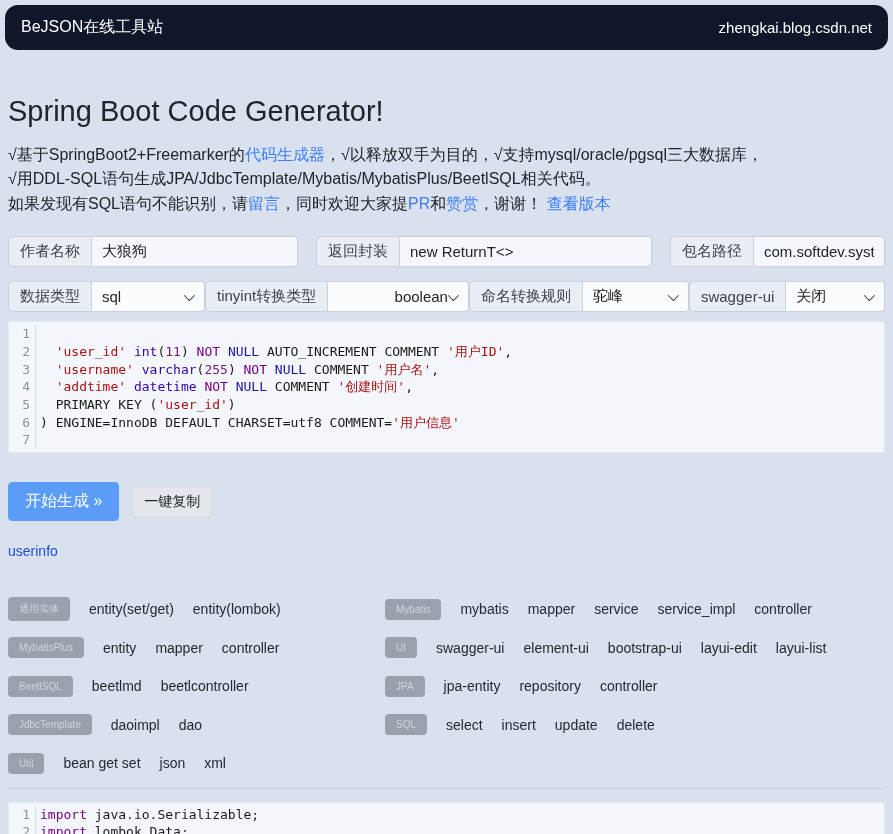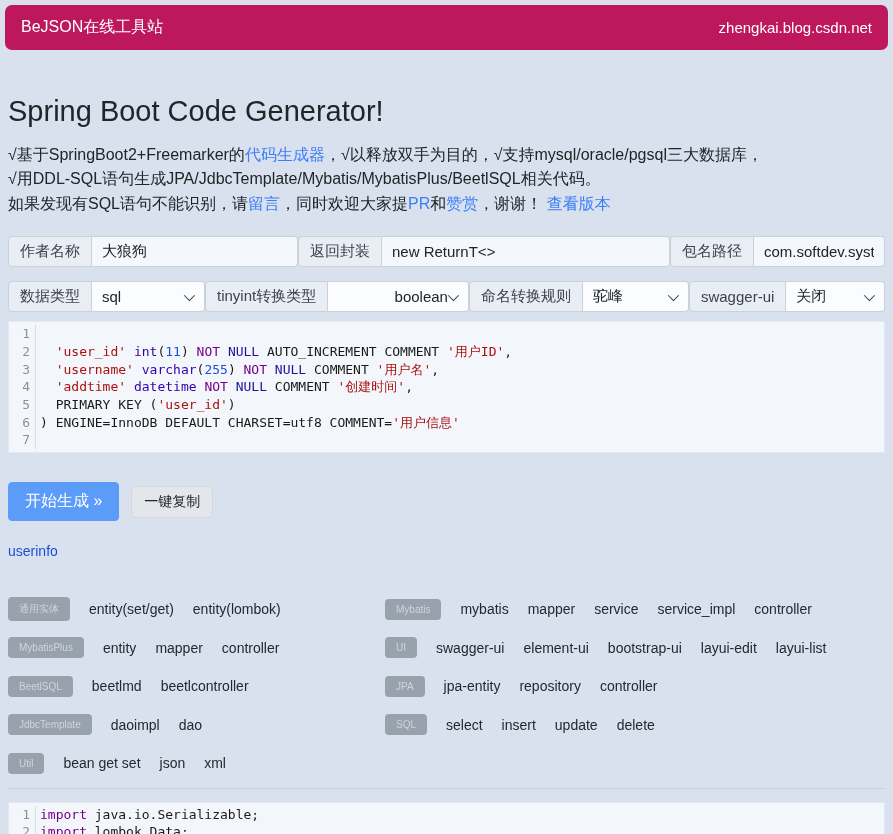--- a/index.html
+++ b/index.html
@@ -4,34 +4,34 @@
 <style>
   * { margin:0; padding:0; box-sizing:border-box; }
   html,body { width:893px; height:834px; overflow:hidden; }
   body {
     background:#d9e1ee;
     font-family:"Liberation Sans", sans-serif;
     color:#212529;
   }
   
   .navbar {
-    margin:5px 5px 0 5px; height:45px; border-radius:7px;
-    background:#be185d; color:#fff;
+    margin:5px 5px 0 5px; height:45px; border-radius:13px;
+    background:#0f172a; color:#fff;
     display:flex; align-items:center; justify-content:space-between;
     padding:0 16px; font-size:16px;
   }
   .navbar a { color:#fff; text-decoration:none; font-size:15px; }
   
   .main { padding:0 8px; }
   h1.title { margin:44px 0 14px 0; font-size:29px; font-weight:400; line-height:1.2; color:#212529; }
   .intro { font-size:16px; line-height:24.5px; color:#212529; }
   .intro a { color:#3d7ef7; text-decoration:none; }
   
   .form-row { display:flex; }
-  .row1 { margin-top:20px; gap:0; }
+  .row1 { margin-top:20px; gap:18px; }
   .row2 { margin-top:14px; }
   .igroup { display:flex; height:31px; }
   .addon {
     display:flex; align-items:center; padding:0 11px;
     background:#e9edf4; border:1px solid #c9d1dc; border-radius:4px 0 0 4px;
     font-size:15px; color:#3c434a; white-space:nowrap;
   }
   .tbox, .sel {
     flex:1; min-width:0; height:31px;
     border:1px solid #c9d1dc; border-left:none; border-radius:0 4px 4px 0;
@@ -54,21 +54,21 @@
     margin-top:9px; background:#f3f7fb; border:1px solid #e2e8f1;
     font-family:"DejaVu Sans Mono", monospace; font-size:13px;
     padding:3px 0;
   }
   .cm-line { display:flex; height:17.7px; line-height:17.7px; white-space:pre; }
   .cm-gutter {
     width:27px; flex:0 0 27px; text-align:right; padding-right:5px;
     color:#8a939c; border-right:1px solid #d7dde6;
   }
   .cm-code { padding-left:4px; color:#1a1a1a; }
-  .tok-kw { color:#770088; } .tok-typ { color:#3300aa; } .tok-num { color:#1d4ed8; }
+  .tok-kw { color:#770088; } .tok-typ { color:#3300aa; } .tok-num { color:#701a75; }
   .tok-str { color:#aa1111; } .tok-atom { color:#221199; } .tok-d { color:#1a1a1a; }
   .editor2 { margin-top:13px; }
   
   .actions { margin-top:29px; display:flex; align-items:center; gap:12px; }
   .btn-generate {
     background:#5a9cf8; color:#fff; border:1px solid #5a9cf8; border-radius:4px;
     font-size:16px; padding:8px 16px; cursor:pointer;
     font-family:"Liberation Sans", sans-serif;
   }
   .btn-copy {

